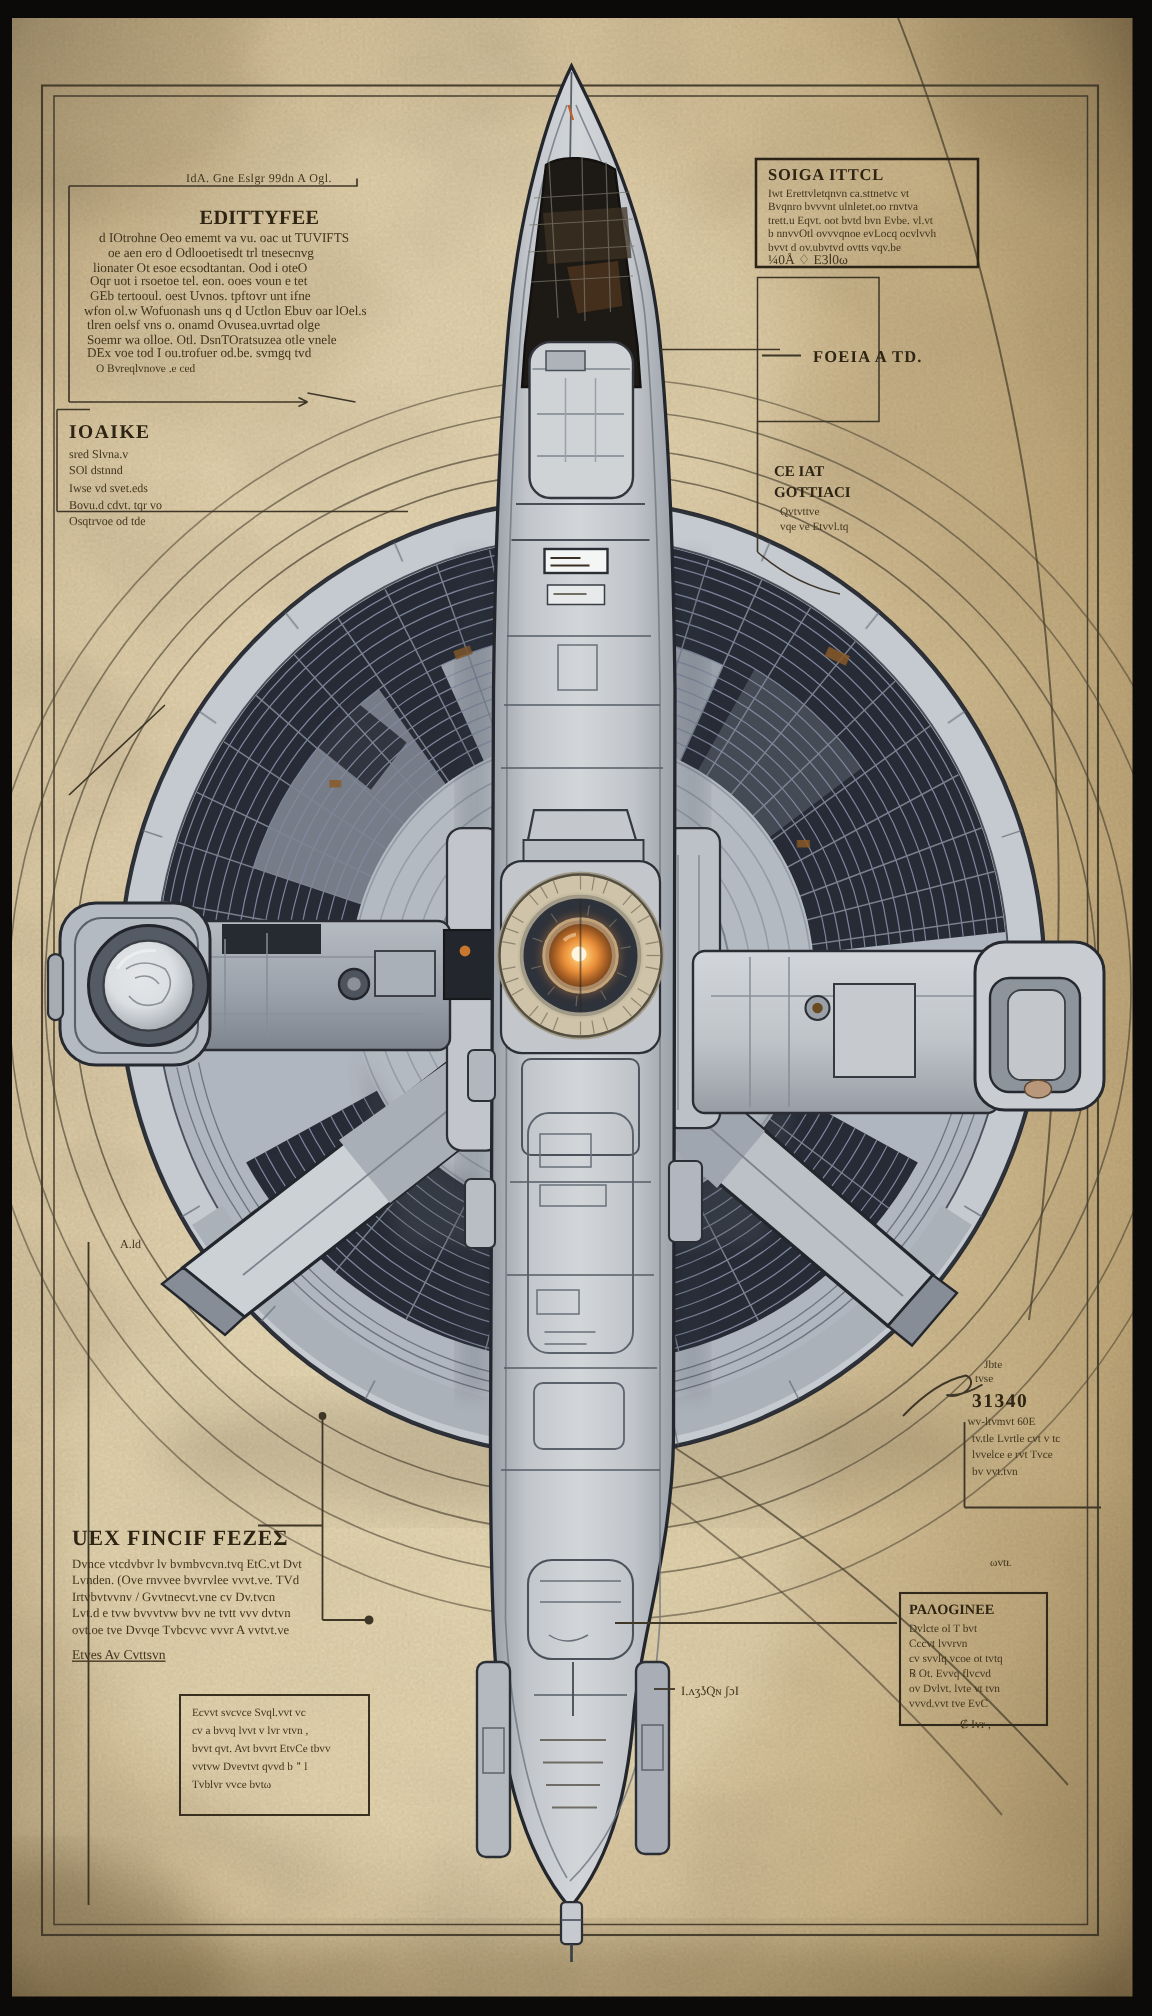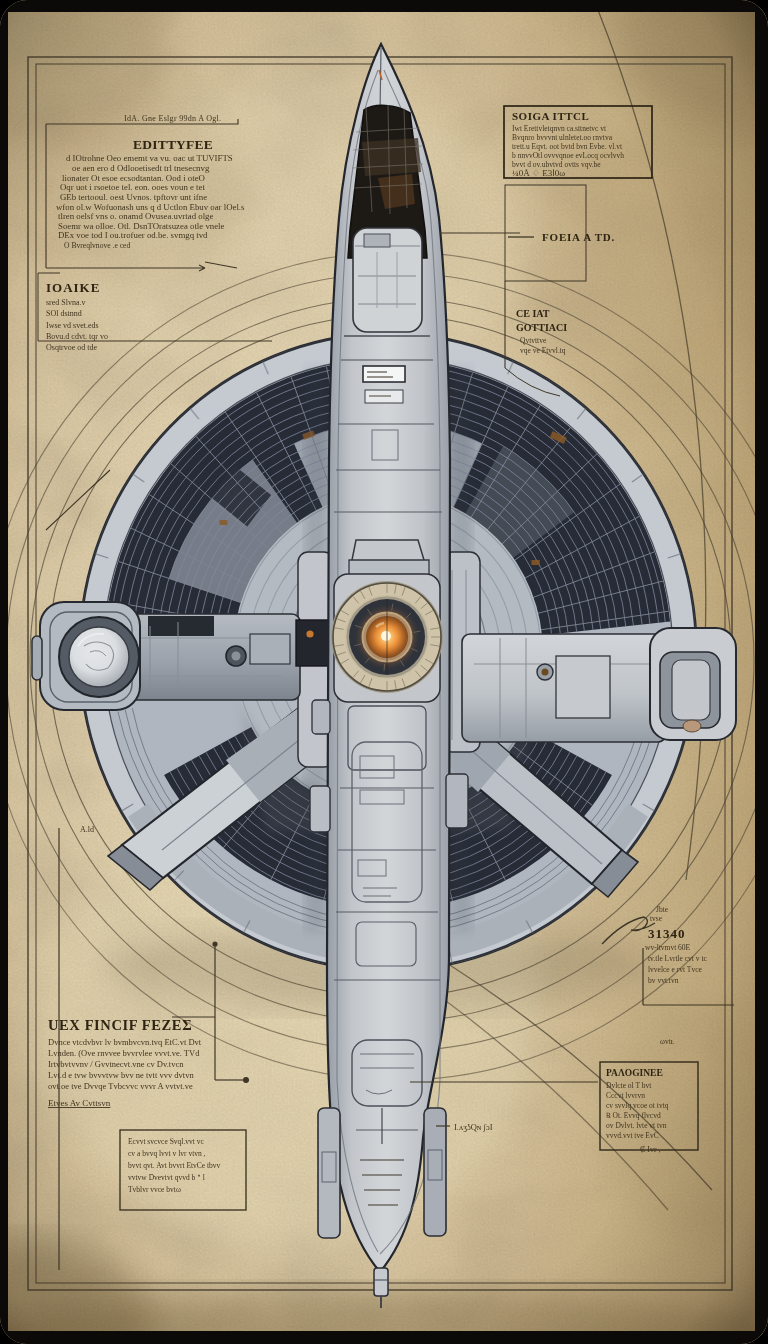--- a/index.html
+++ b/index.html
@@ -1,16 +1,16 @@
 <!DOCTYPE html>
 <html><head>
 <meta charset="utf-8">
 <style>
   html,body{margin:0;padding:0;background:#000;}
-  #page{width:768px;height:1344px;position:relative;overflow:hidden;font-family:"Liberation Serif",serif;border-radius:27px;}
+  #page{width:768px;height:1344px;position:relative;overflow:hidden;font-family:"Liberation Serif",serif;}
   svg{display:block;}
   text{font-family:"Liberation Serif",serif;}
   .ttl{font-weight:bold;fill:#2e2413;}
   .bd{fill:#41351f;}
 </style>
 </head>
 <body>
 <div id="page">
 <svg width="768" height="1344" viewBox="0 0 768 1344">
 <defs>

